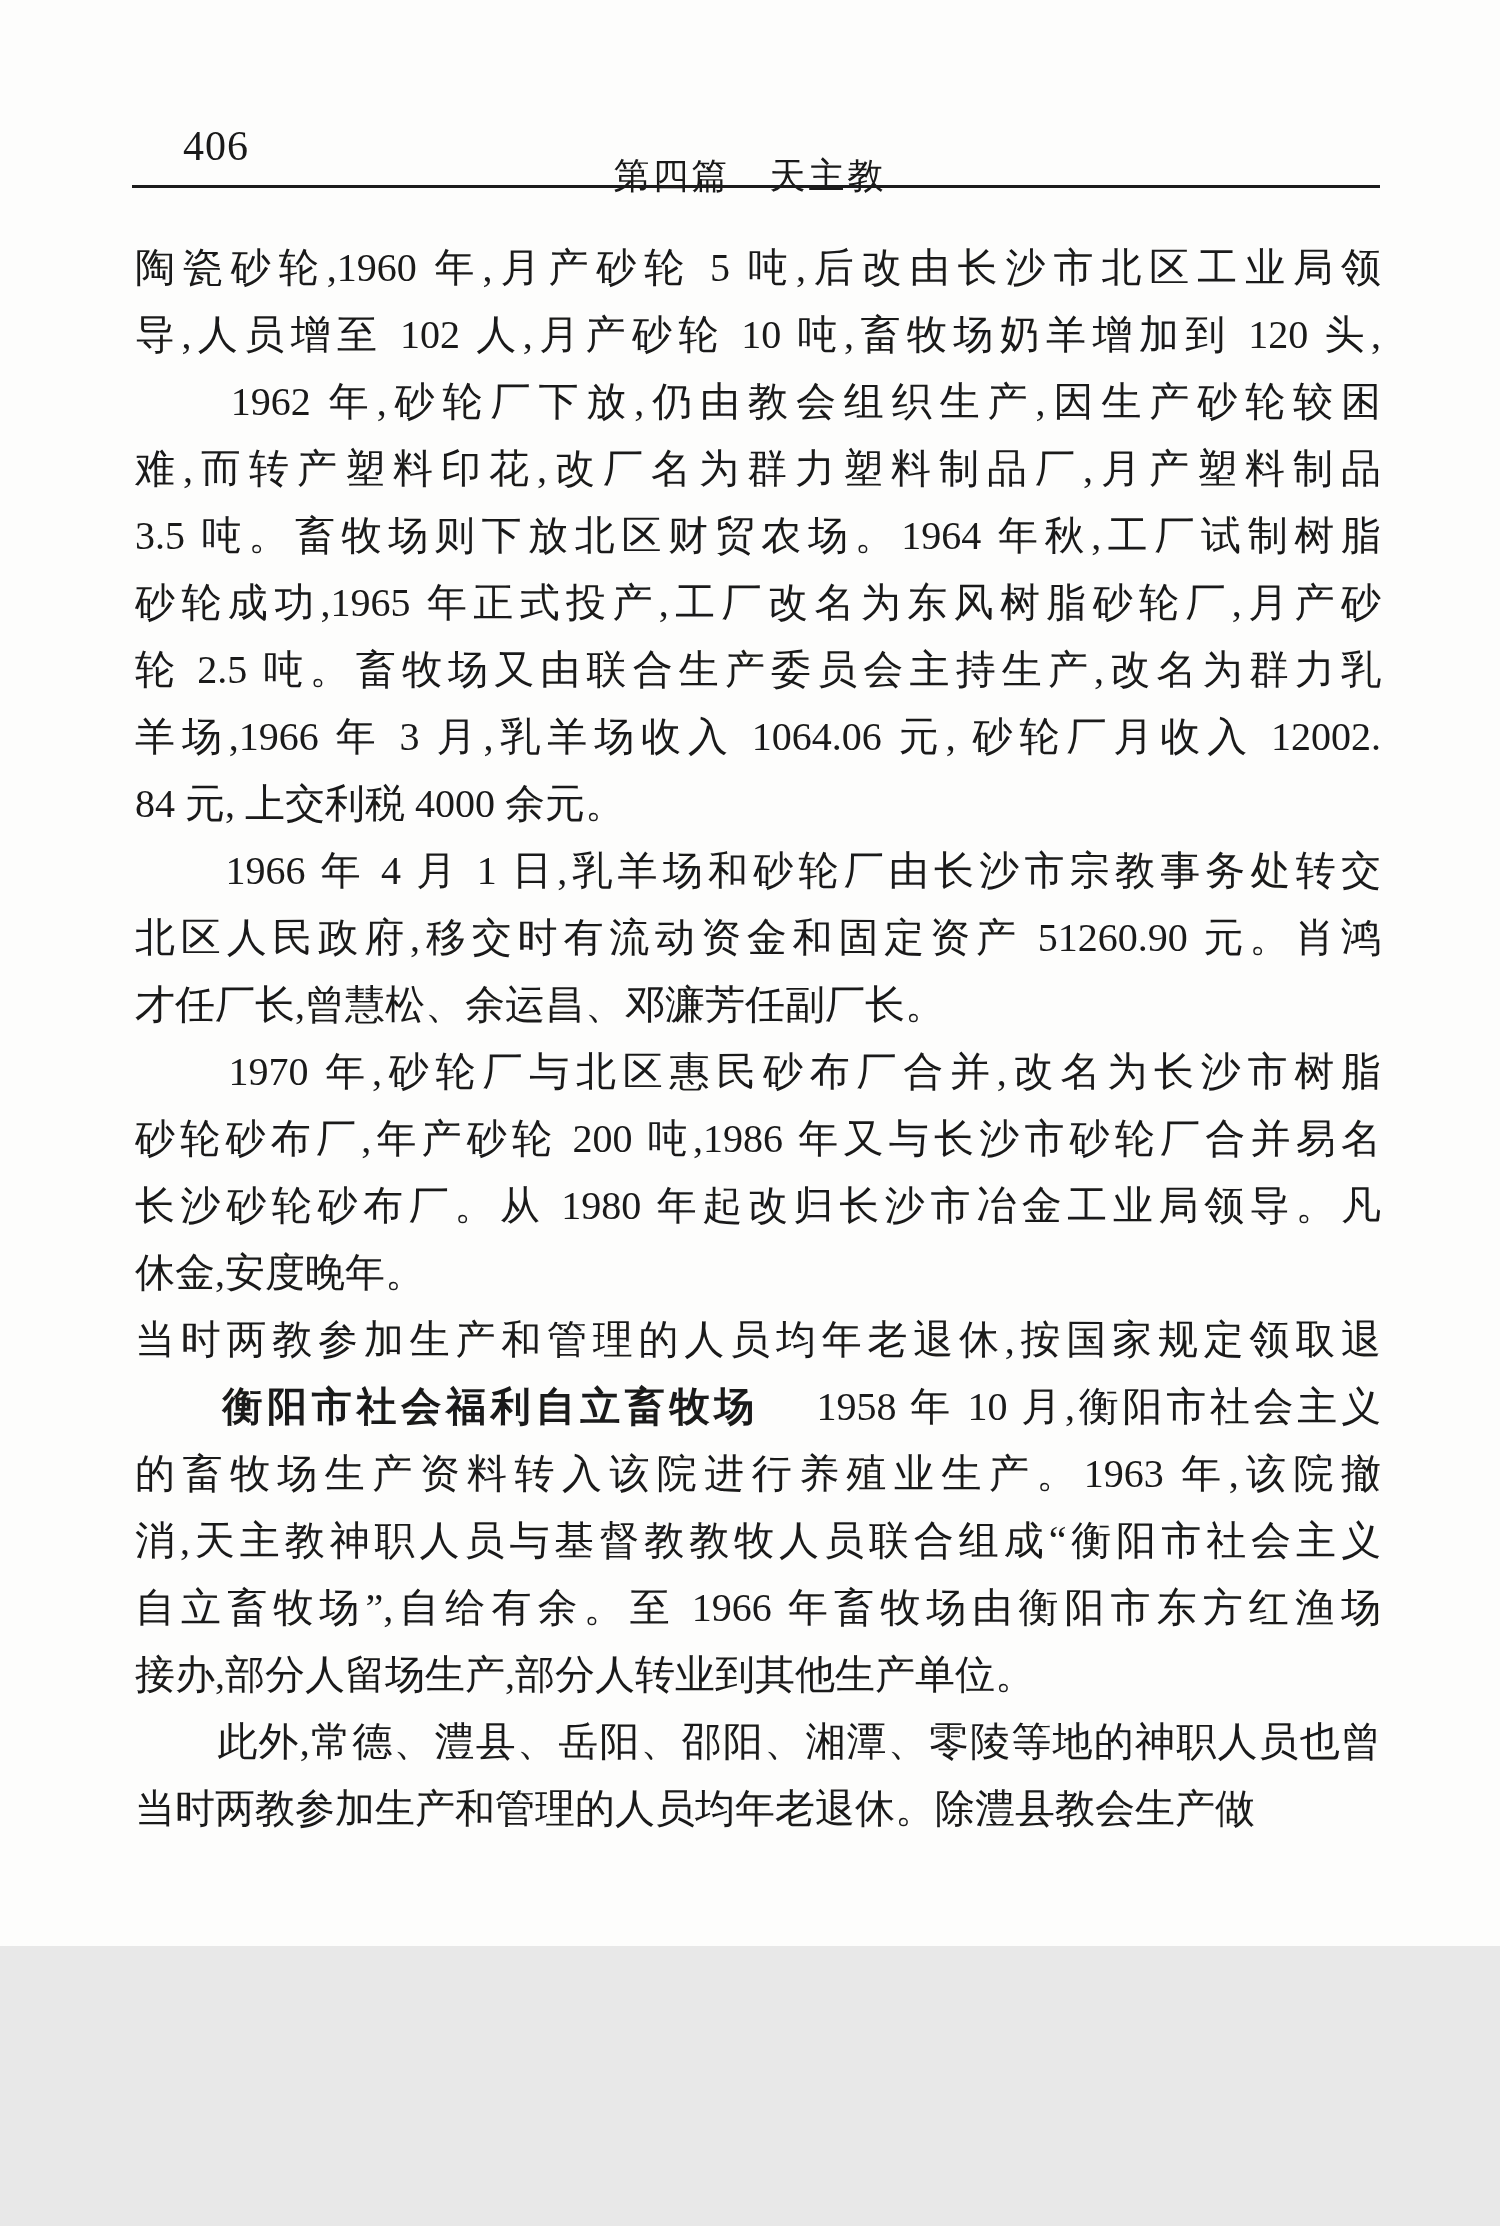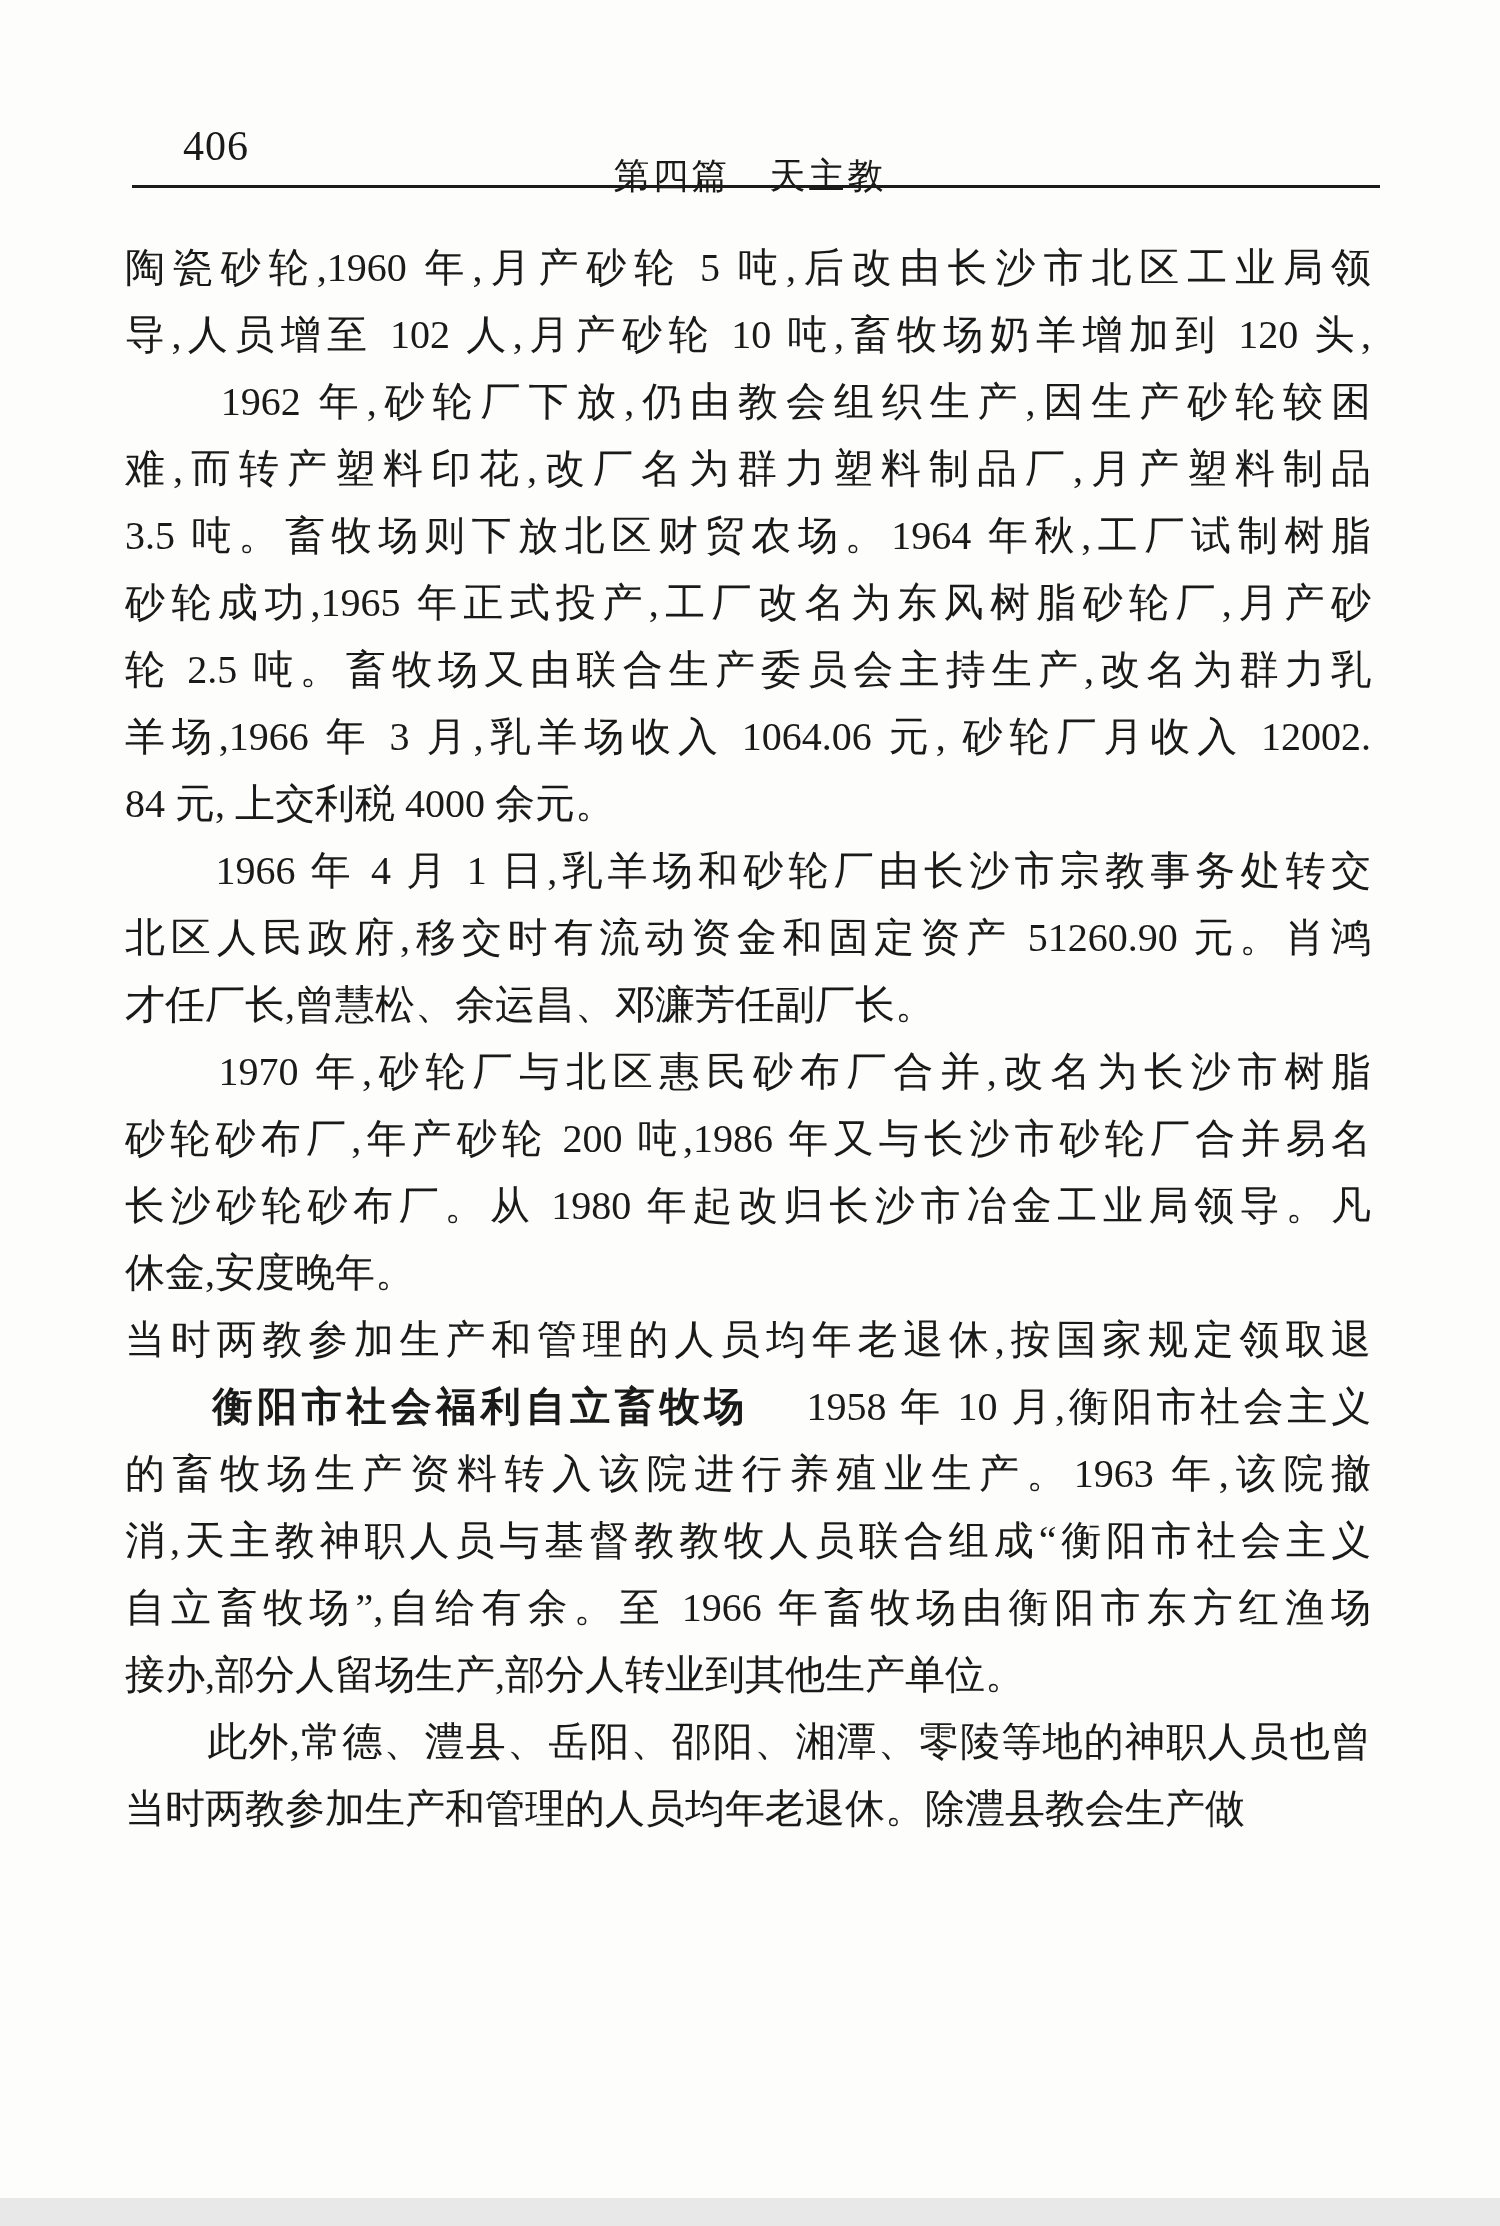--- a/index.html
+++ b/index.html
@@ -1,18 +1,18 @@
 <!DOCTYPE html>
 <html><head>
 <meta charset="utf-8">
 <style>
   html,body{margin:0;padding:0;background:#e8e8e8;}
   .page{
     position:relative;
-    width:1500px;height:2198px;
+    width:1500px;height:1946px;
     background:#fdfdfc;
     color:#1a1a1a;
     font-family:"Liberation Serif","DejaVu Serif",serif;
     overflow:hidden;
   }
   .page-number{
     position:absolute;
     left:183px;top:124px;
     font-size:42px;line-height:44px;
     letter-spacing:1px;
@@ -26,21 +26,21 @@
     margin-top:28px;
   }
   .header-rule{
     position:absolute;
     left:132px;top:185px;
     width:1248px;height:3px;
     background:#1c1c1c;
   }
   .page-body{
     position:absolute;
-    left:125px;top:234px;
+    left:135px;top:234px;
     width:1246px;
   }
   .para{margin:0;padding:0;}
   .line{
     font-size:40px;
     height:67px;
     line-height:67px;
     text-align:justify;
     text-align-last:justify;
     white-space:normal;

